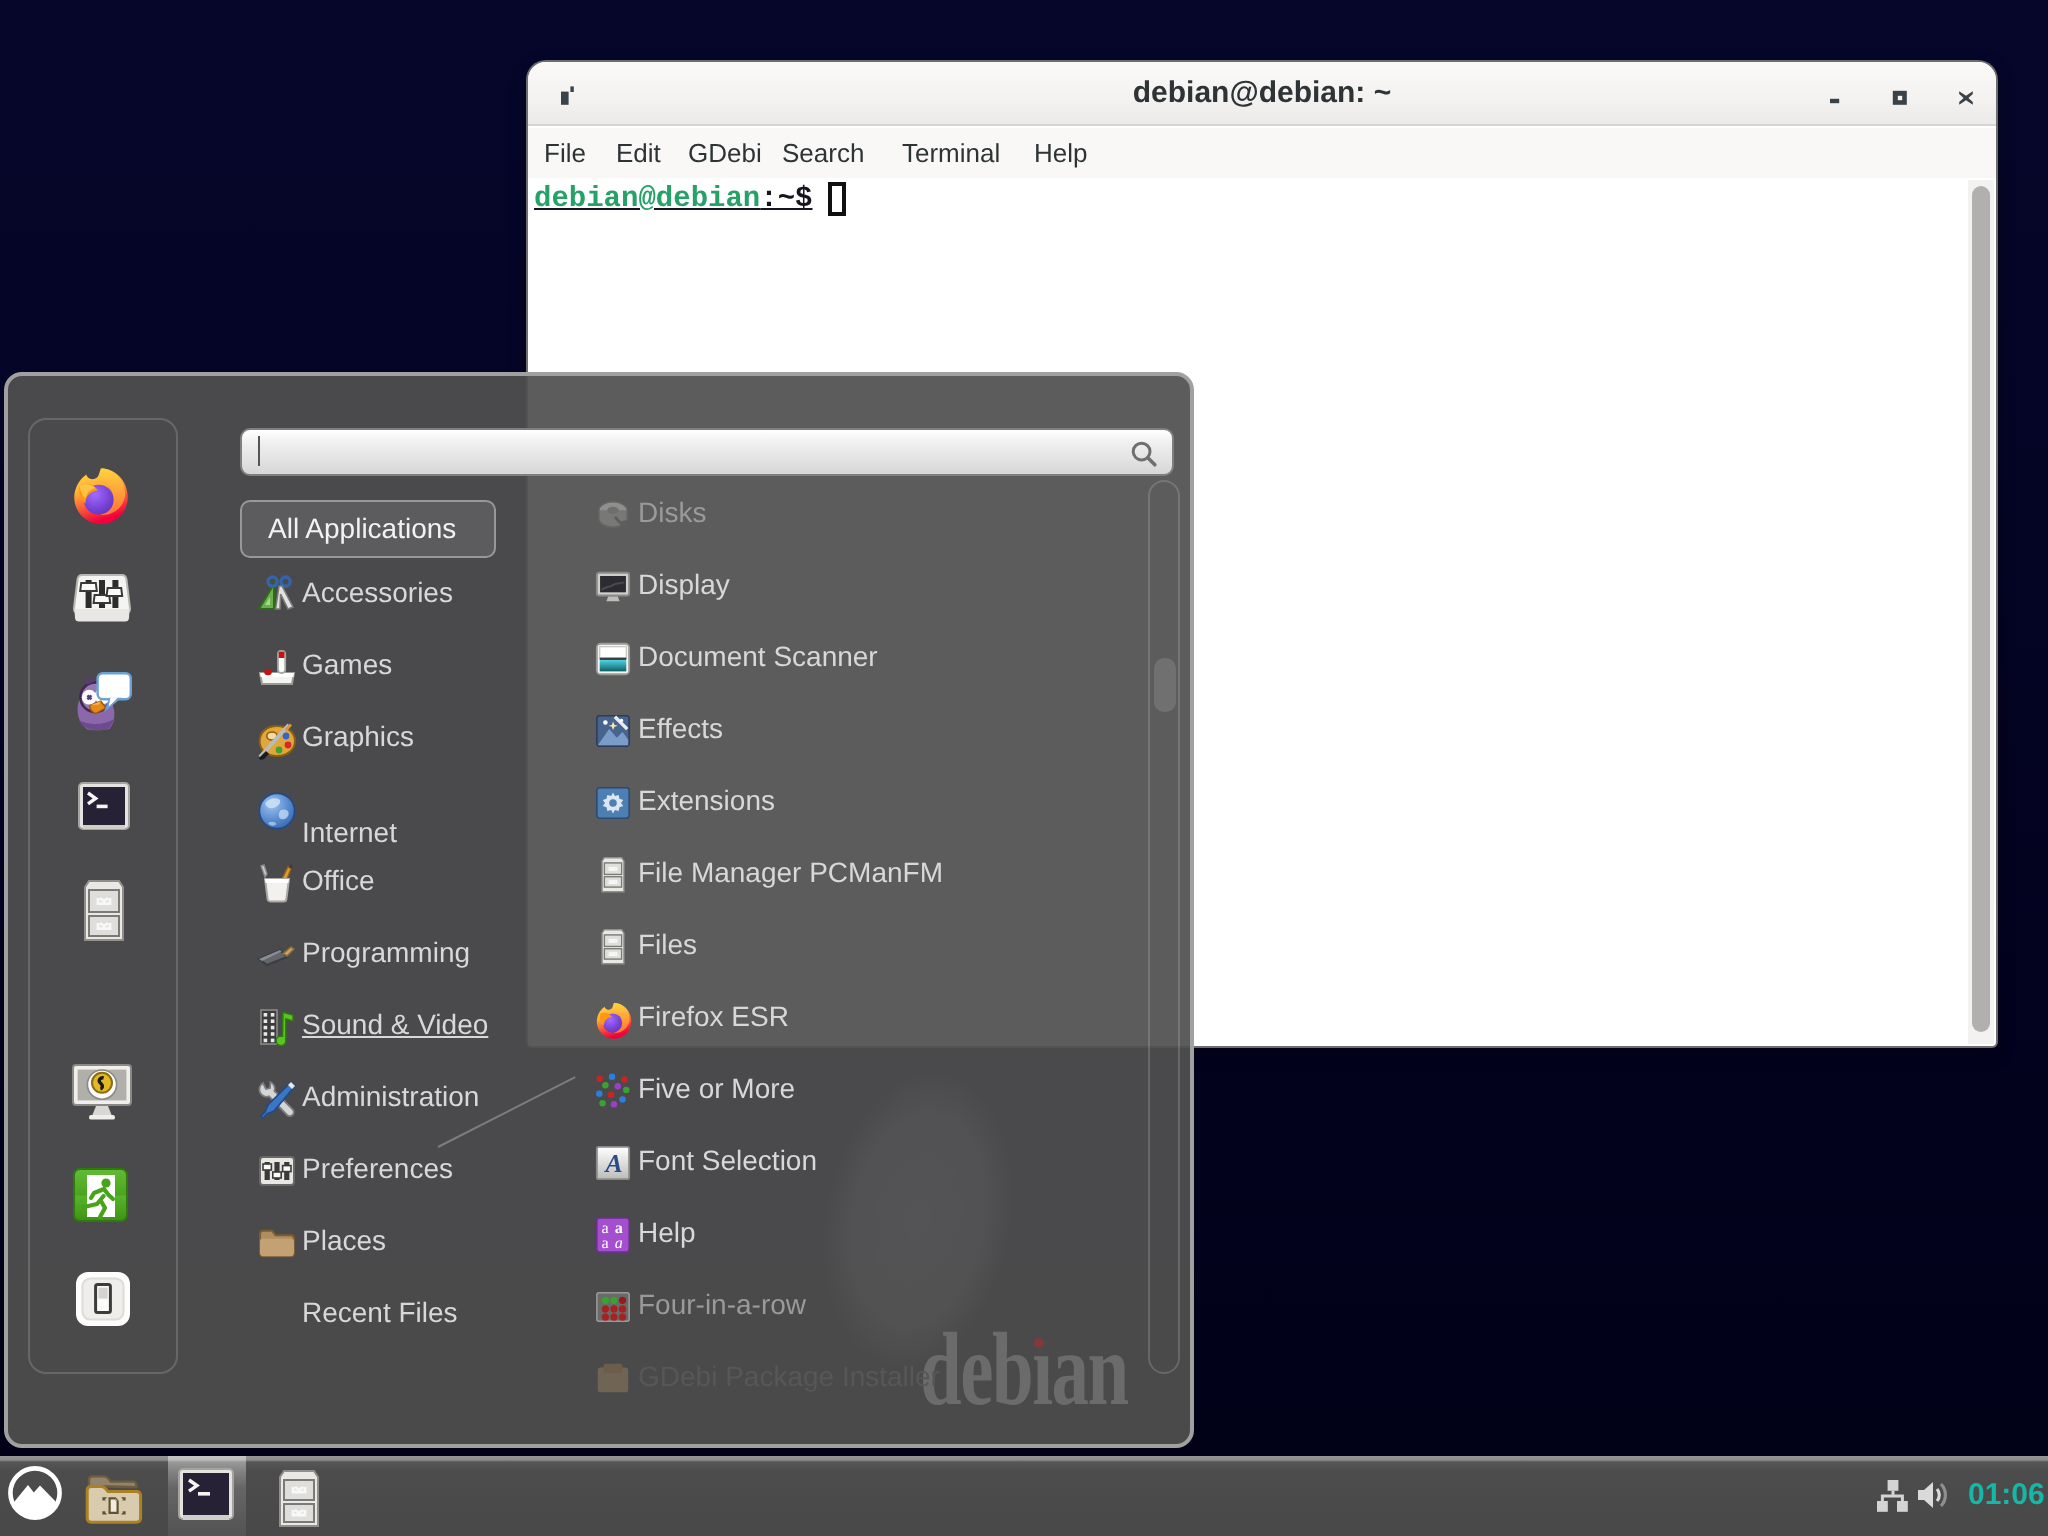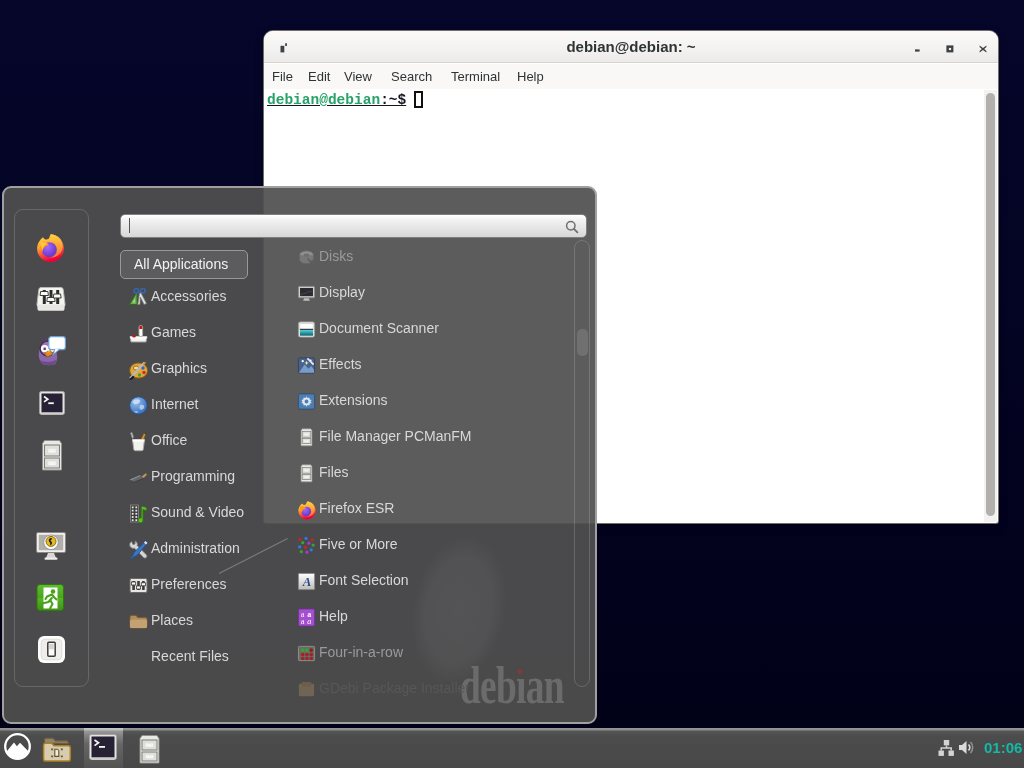--- a/index.html
+++ b/index.html
@@ -86,21 +86,21 @@
         <rect x="0.4" y="0.4" width="7" height="7" fill="#3a4147"></rect>
         <rect x="2.9" y="2.9" width="2.2" height="2.2" fill="#f4f3f1"></rect>
       </svg>
       <svg class="icon" style="left:715px;top:14px;" width="8" height="8" viewBox="0 0 8 8">
         <path d="M0.6 0.6 L4 2.9 L7.4 0.6 L7.4 2 L5.2 4 L7.4 6 L7.4 7.4 L4 5.1 L0.6 7.4 L0.6 6 L2.8 4 L0.6 2 Z" fill="#3a4147"></path>
       </svg>
     </div>
     <div id="menubar">
       <span class="mitem" style="left:8px;">File</span>
       <span class="mitem" style="left:44px;">Edit</span>
-      <span class="mitem" style="left:80px;">View</span>
+      <span class="mitem" style="left:80px;">GDebi</span>
       <span class="mitem" style="left:127px;">Search</span>
       <span class="mitem" style="left:187px;">Terminal</span>
       <span class="mitem" style="left:253px;">Help</span>
     </div>
     <div id="termbody">
       <div id="prompt"><span class="g">debian@debian</span>:~$</div>
       <div id="cursor"></div>
     </div>
     <div id="tscroll"></div>
     <div id="tthumb"></div>
@@ -294,24 +294,24 @@
     </svg>
     <svg class="icon" style="left:124px;top:423px;" width="21" height="21" viewBox="0 0 21 21">
       <path d="M2 6 C2 5 2.6 4.4 3.6 4.4 L8 4.4 L9.8 6.6 L17.4 6.6 C18.4 6.6 19 7.2 19 8.2 L19 15.5 C19 16.5 18.4 17.1 17.4 17.1 L3.6 17.1 C2.6 17.1 2 16.5 2 15.5 Z" fill="#b08d5f" stroke="#7a5c32" stroke-width="1"></path>
       <path d="M2 8.5 L19 8.5 L19 10 L2 10 Z" fill="#9a7a4e"></path>
       <path d="M2 10 C2 9 2.6 8.4 3.6 8.4 L17.4 8.4 C18.4 8.4 19 9 19 10 L19 15.5 C19 16.5 18.4 17.1 17.4 17.1 L3.6 17.1 C2.6 17.1 2 16.5 2 15.5 Z" fill="#c4a172"></path>
     </svg>
 
     <div class="cat" style="top:100px;">Accessories</div>
     <div class="cat" style="top:136px;">Games</div>
     <div class="cat" style="top:172px;">Graphics</div>
-    <div class="cat" style="top:208px;text-align:center;">Internet</div>
+    <div class="cat" style="top:220px;text-align:center;">Internet</div>
     <div class="cat" style="top:244px;">Office</div>
     <div class="cat" style="top:280px;">Programming</div>
-    <div class="cat" style="top:316px;">Sound &amp; Video</div>
+    <div class="cat" style="top:316px;text-decoration:underline;">Sound &amp; Video</div>
     <div class="cat" style="top:352px;">Administration</div>
     <div class="cat" style="top:388px;">Preferences</div>
     <div class="cat" style="top:424px;">Places</div>
     <div class="cat" style="top:460px;">Recent Files</div>
 
     <svg class="icon" style="left:293px;top:60px;opacity:0.55;" width="19" height="19" viewBox="0 0 20 20">
       <ellipse cx="10" cy="7.5" rx="7.5" ry="4.5" fill="#b9b9b7" stroke="#6a6a68" stroke-width="0.9"></ellipse>
       <path d="M2.5 7.5 L2.5 12 A7.5 4.5 0 0 0 17.5 12 L17.5 7.5" fill="#8f8f8d" stroke="#6a6a68" stroke-width="0.9"></path>
       <ellipse cx="10" cy="7.5" rx="3" ry="1.8" fill="#7d7d7b"></ellipse>
       <path d="M11 11 L16 16.5 M14.5 14 L17 13.5 L17.5 16 L15.5 17.5" stroke="#5f5f5d" stroke-width="1.5" fill="none"></path>

